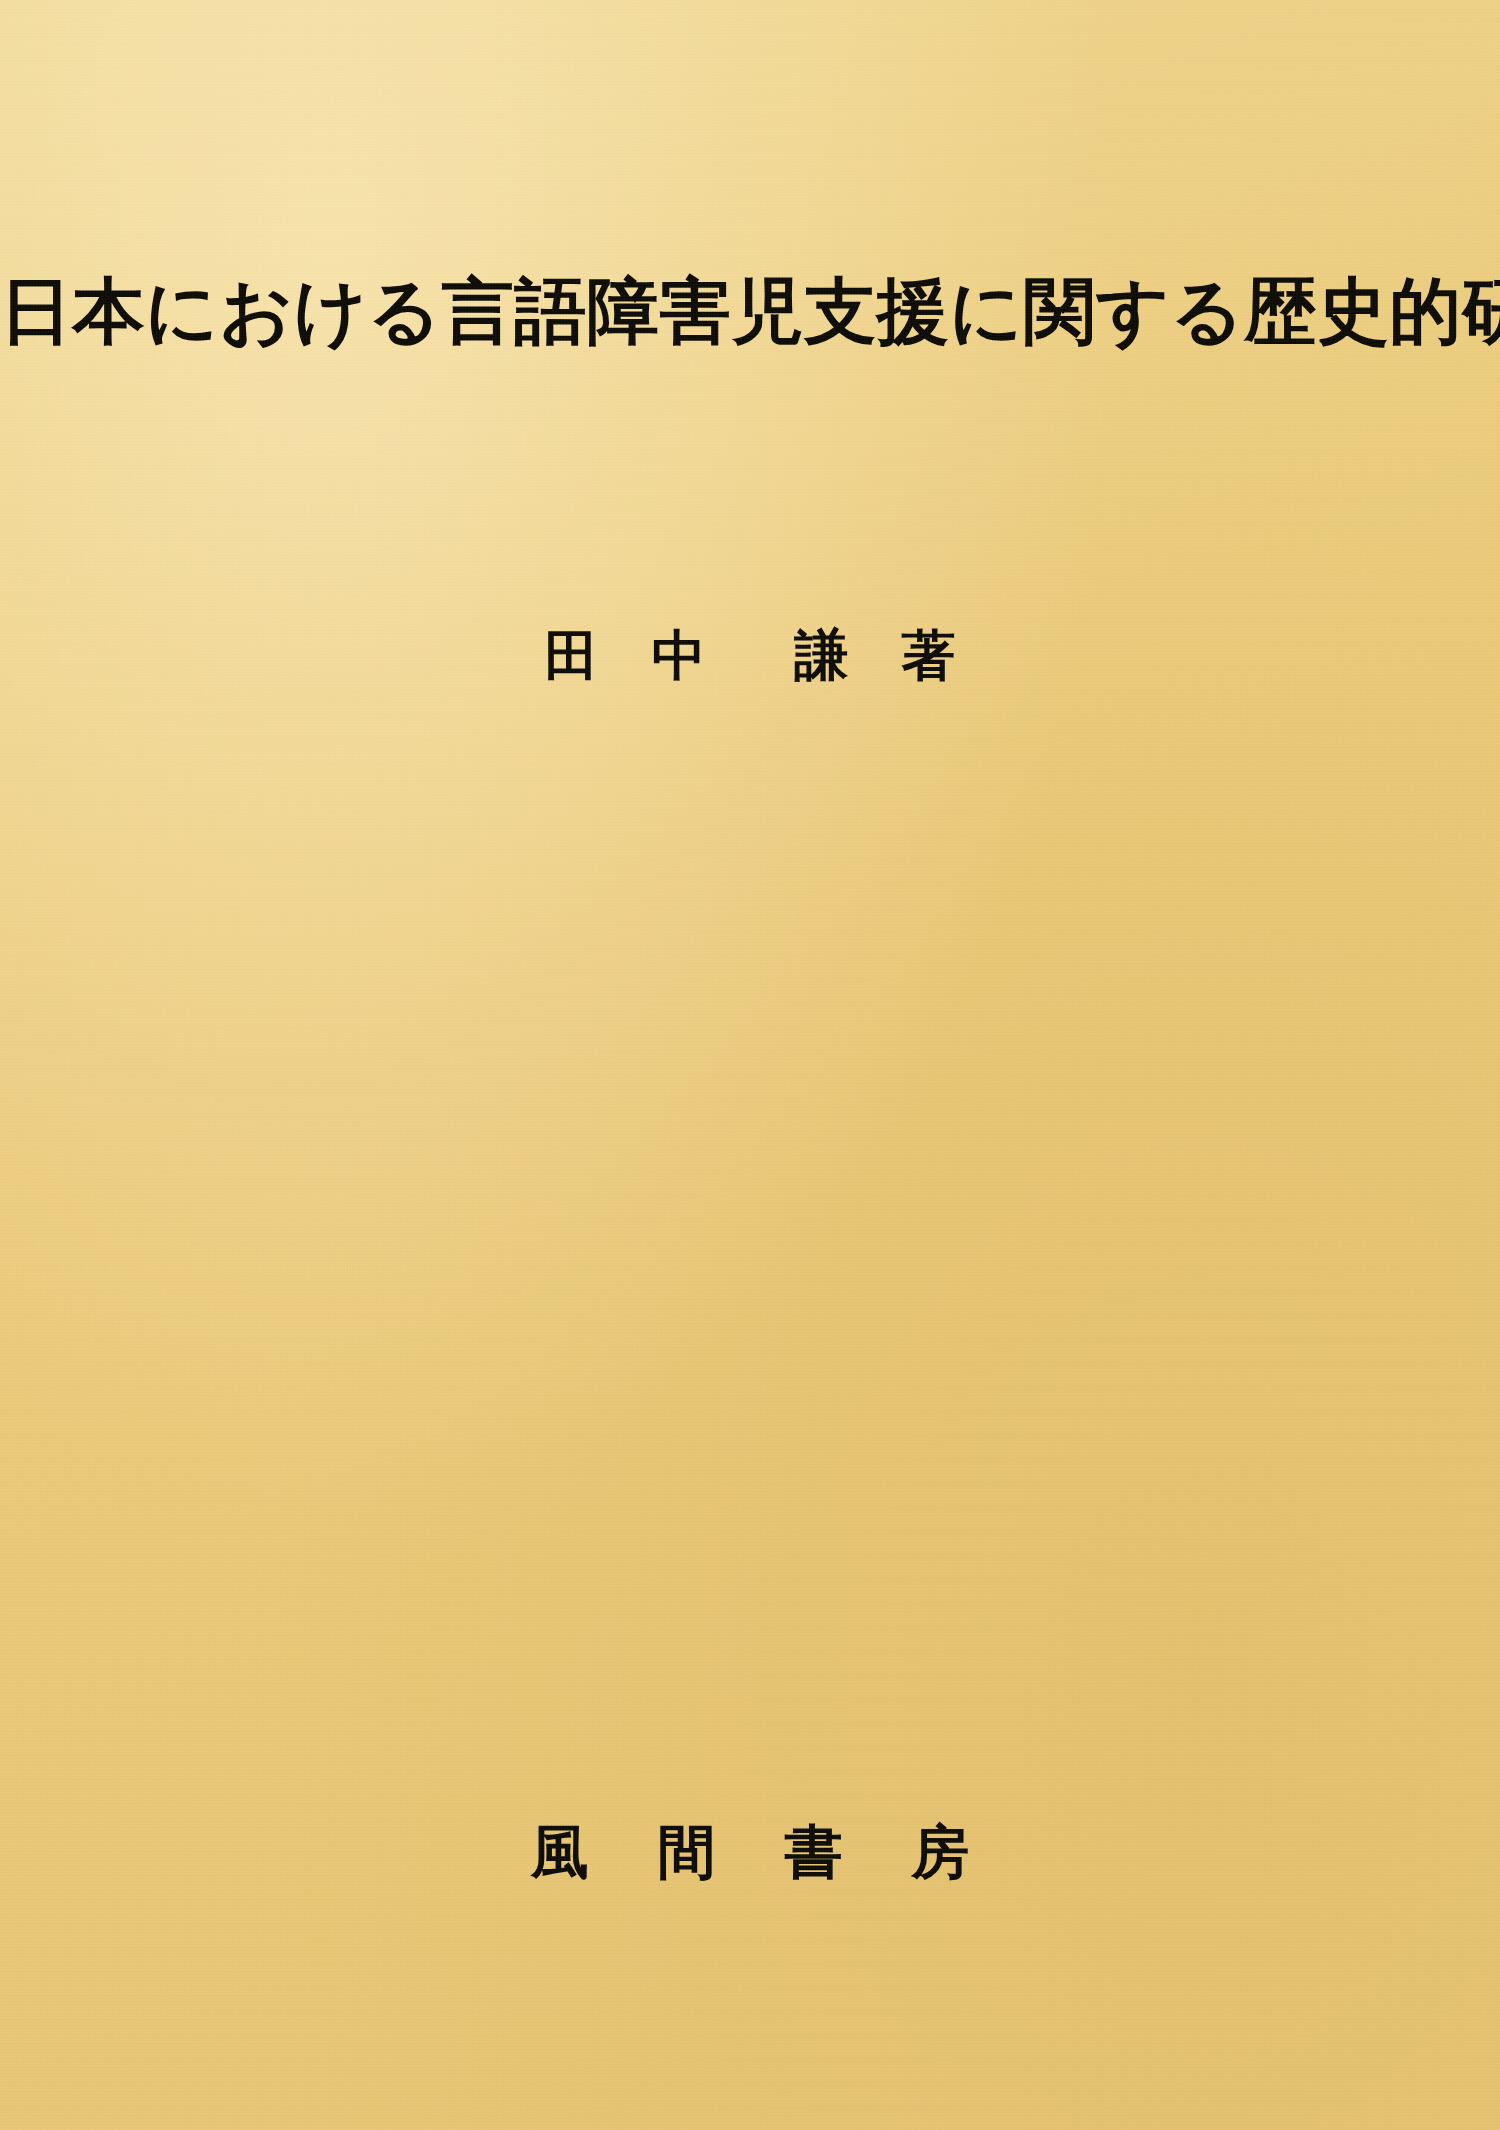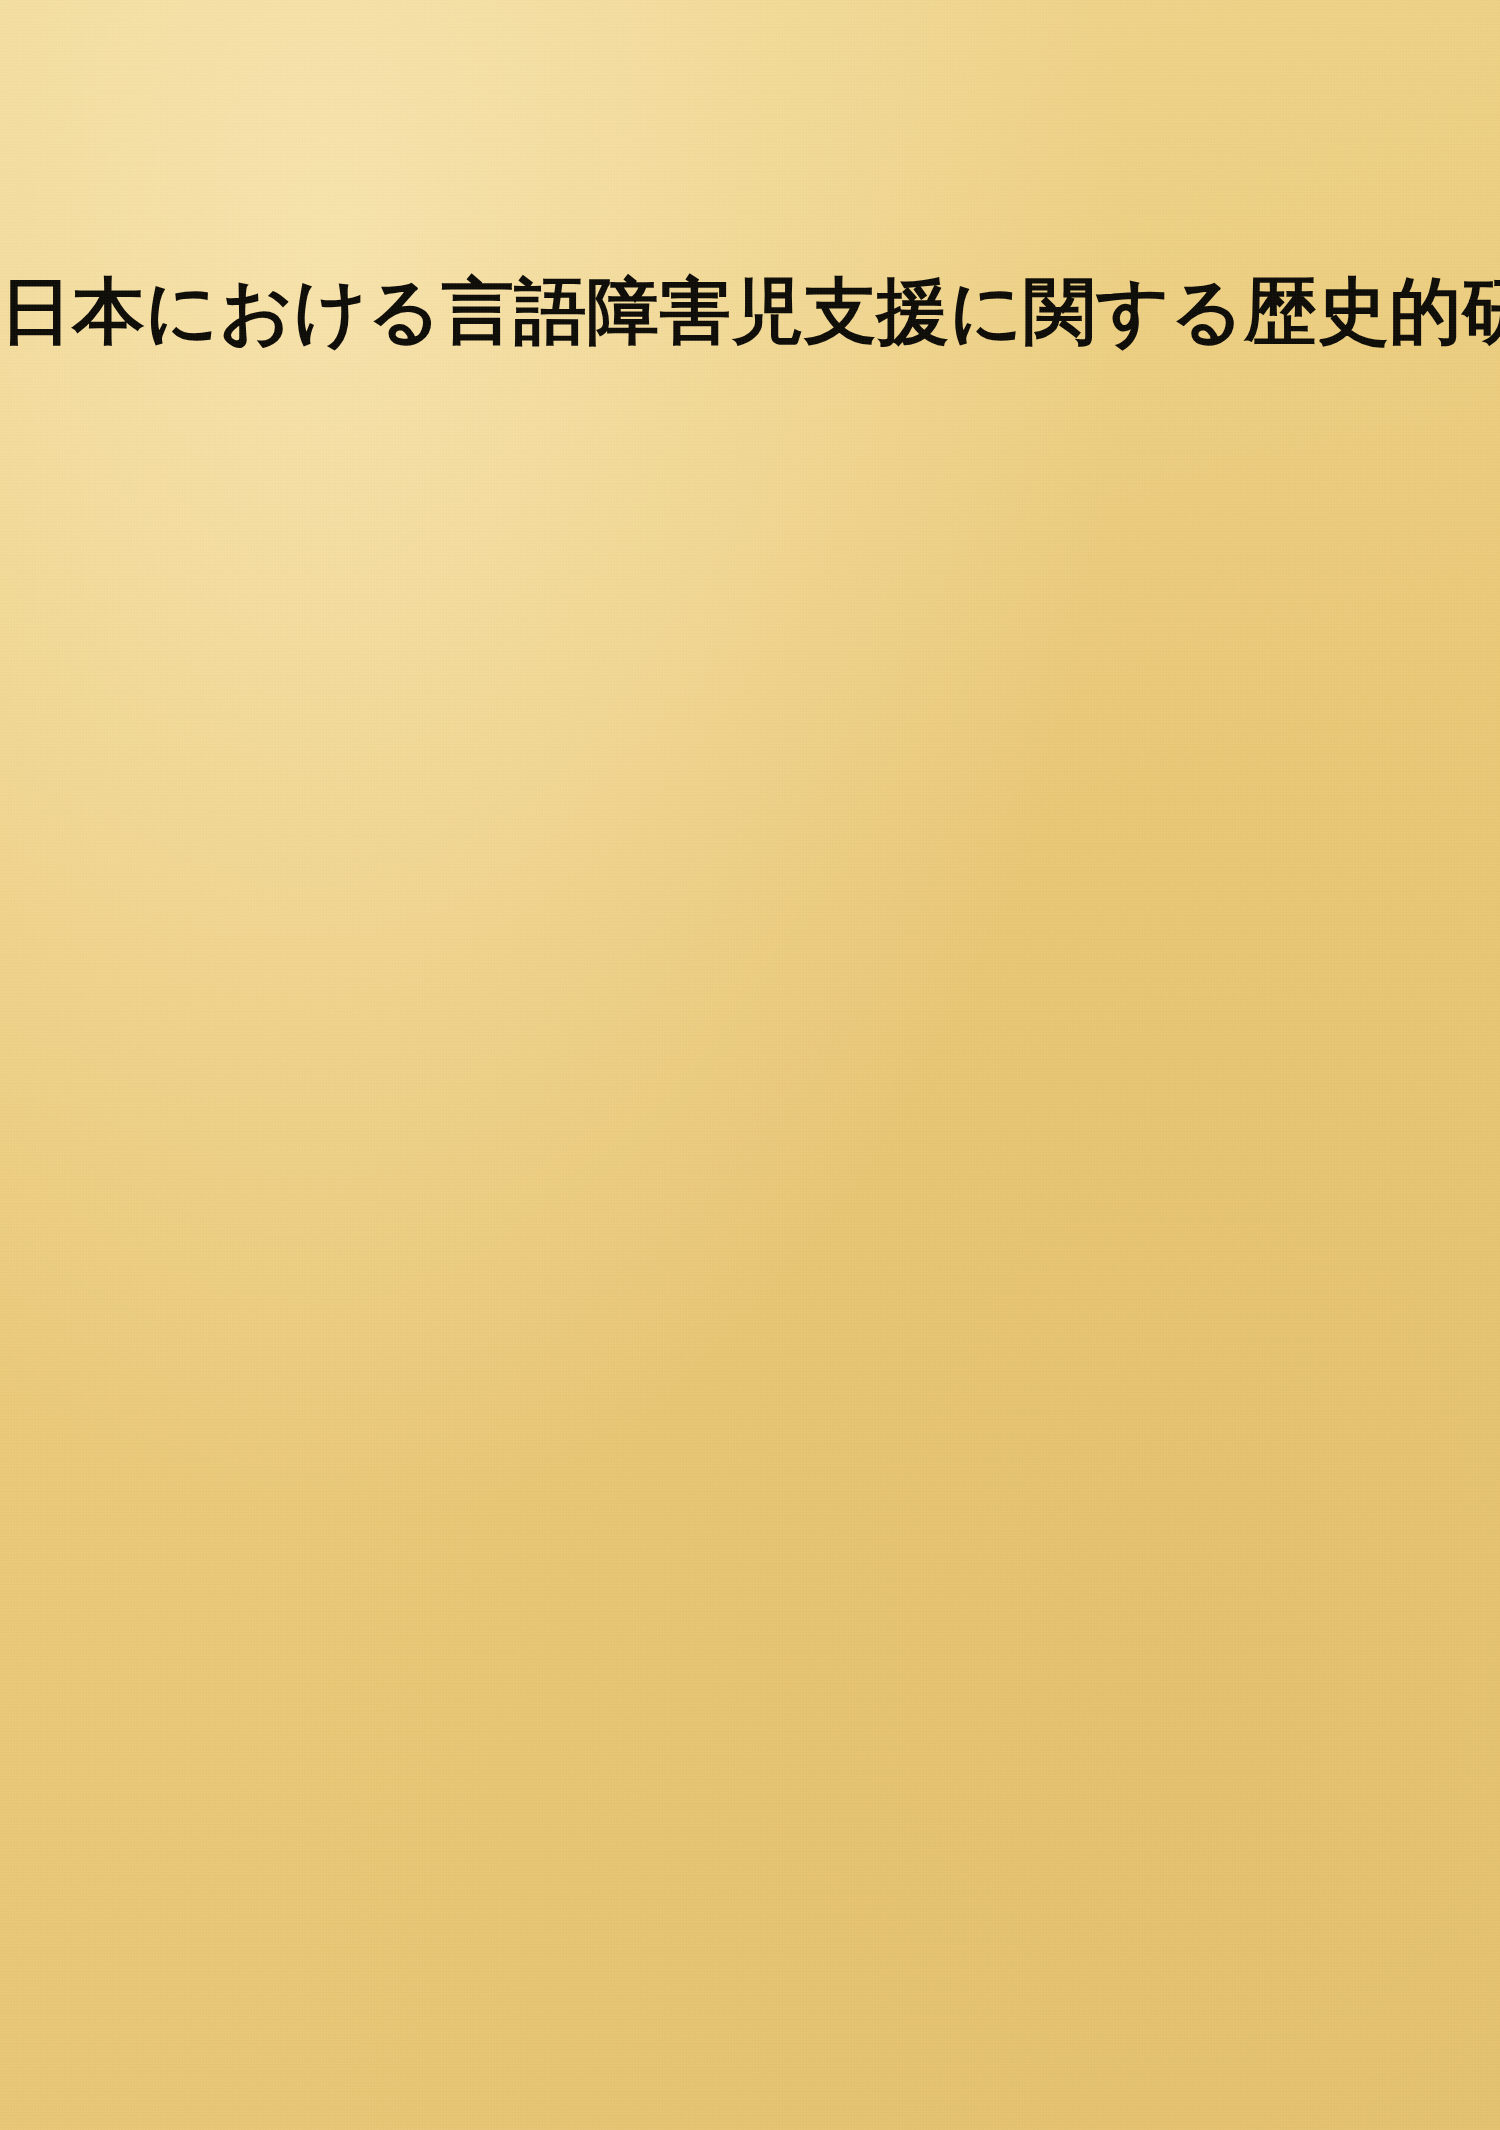--- a/index.html
+++ b/index.html
@@ -96,15 +96,21 @@
 </style>
 </head>
 <body>
 
 <div class="cover">
 
   <div class="title-block">
     <div class="main-title">日本における言語障害児支援に関する歴史的研究</div>
   </div>
 
+  <div class="author-block">
+    <div class="author">田 中　謙 著</div>
+  </div>
 
+  <div class="publisher-block">
+    <div class="publisher">風 間 書 房</div>
+  </div>
 
 </div>
 
 </body></html>

